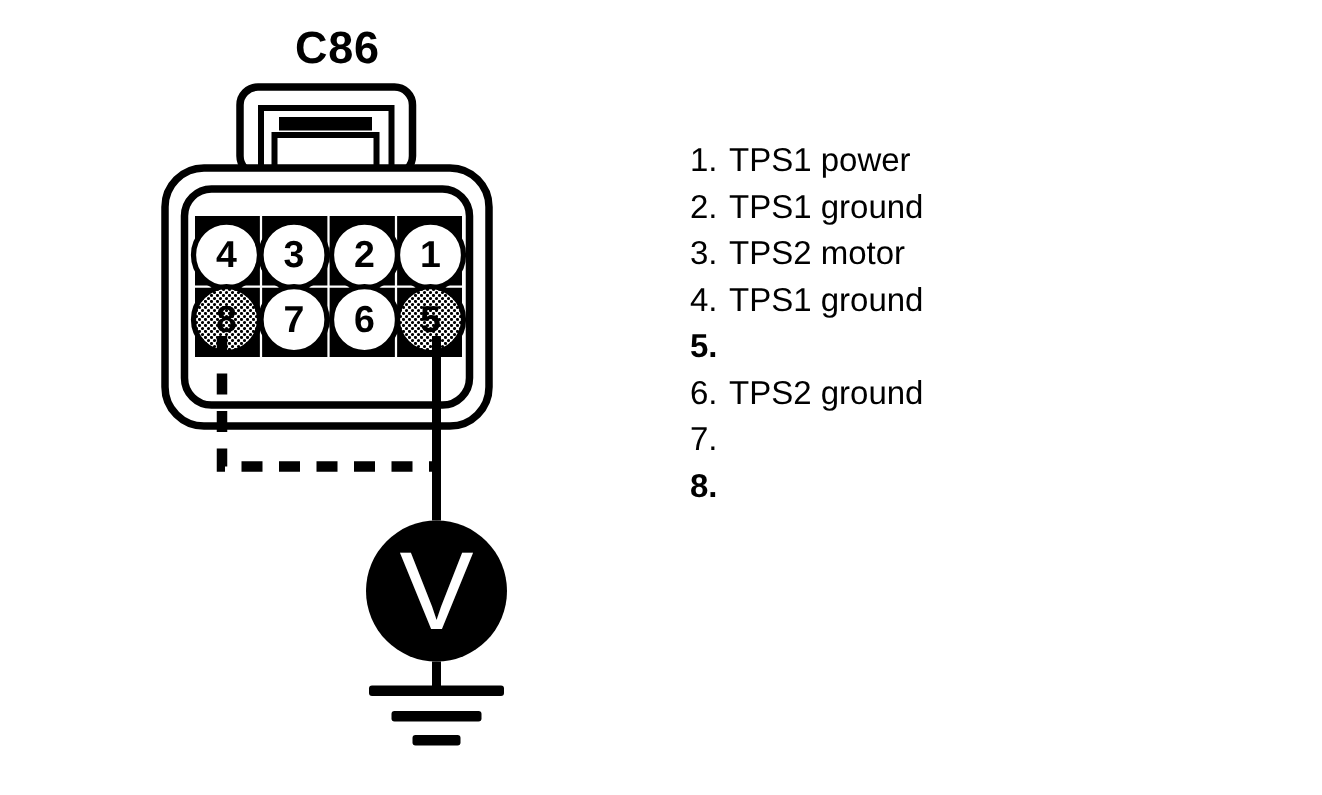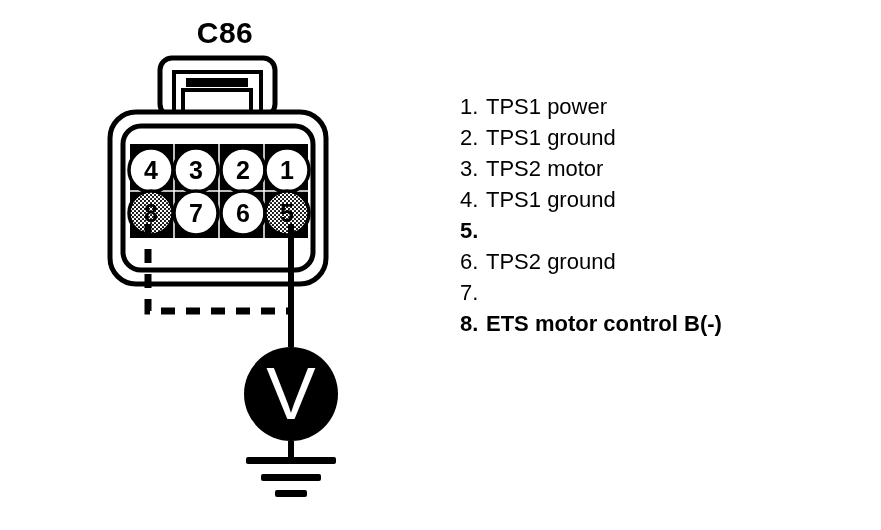--- a/index.html
+++ b/index.html
@@ -218,18 +218,17 @@
       <span class="legend-num">6.</span>
       <span class="legend-text">TPS2 ground</span>
     </div>
 
     <div class="legend-row">
       <span class="legend-num">7.</span>
     </div>
 
     <div class="legend-row bold">
       <span class="legend-num">8.</span>
-      <span class="legend-text">ETS motor control B(-)</span>
     </div>
 
   </div>
 
 </div>
 
 </body></html>

